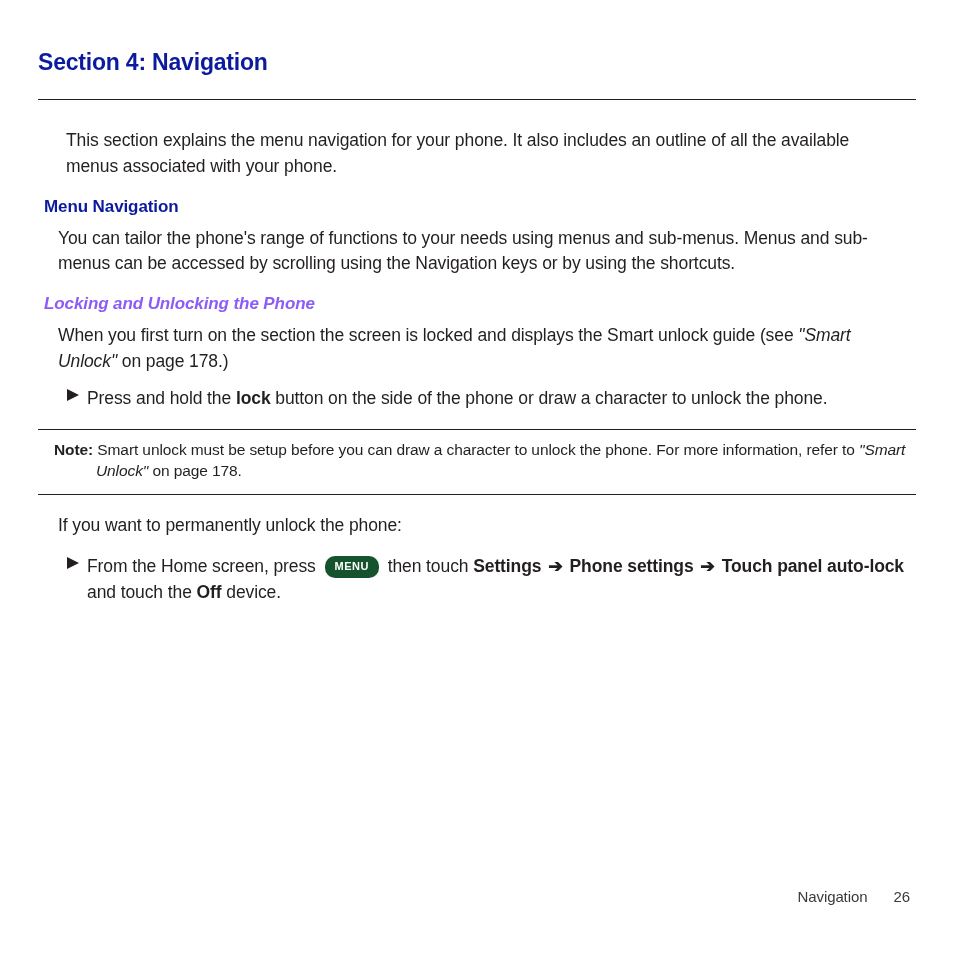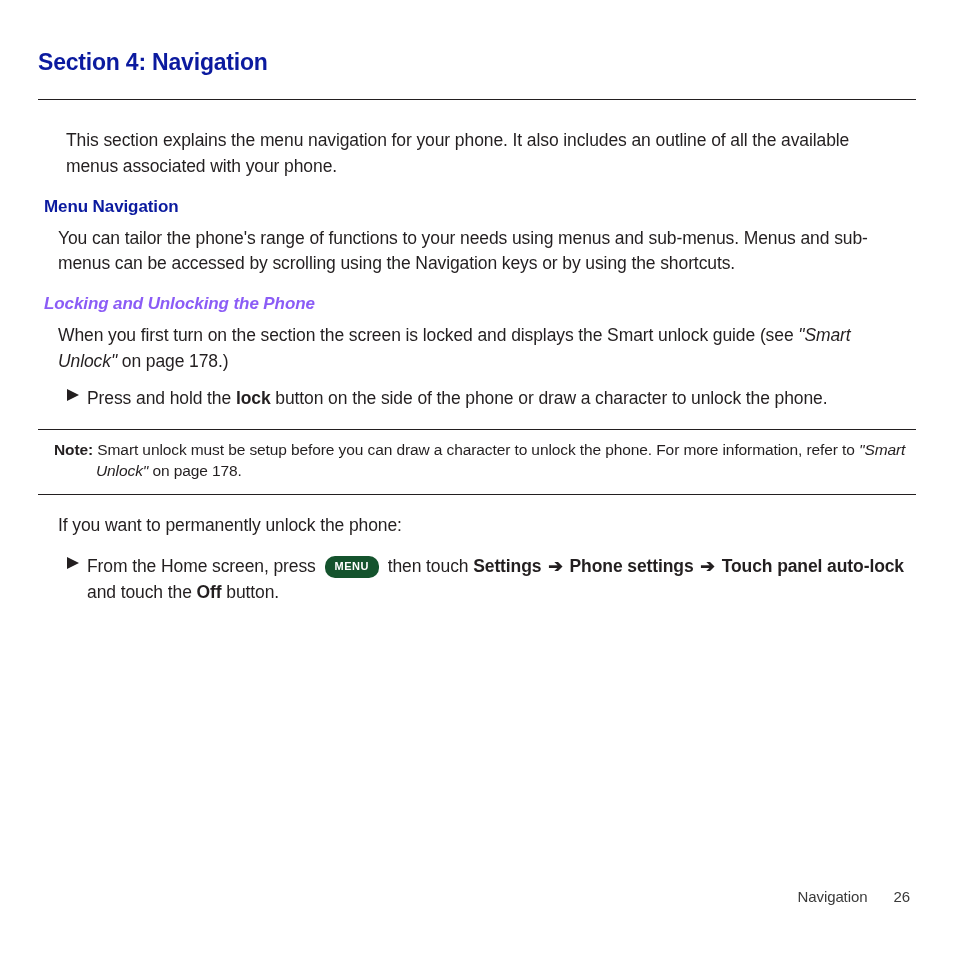--- a/index.html
+++ b/index.html
@@ -154,21 +154,21 @@
 
   <p class="after-note">If you want to permanently unlock the phone:</p>
 
   <div class="bullet-row">
     <span class="bullet-marker">
       <svg width="14" height="14" viewBox="0 0 14 14">
           <polygon points="1,1 13,7 1,13" fill="#231f20"></polygon>
         </svg>
     </span>
     <span class="bullet-text">
-      <span>From the Home screen, press </span><span class="menu-pill">MENU</span><span> then touch </span><span class="bold">Settings</span> <span class="arrow-sep">➔</span> <span class="bold">Phone settings</span>  <span class="arrow-sep">➔</span> <span class="bold">Touch panel auto-lock</span><span> and touch the </span><span class="bold">Off</span><span> button.</span>
+      <span>From the Home screen, press </span><span class="menu-pill">MENU</span><span> then touch </span><span class="bold">Settings</span> <span class="arrow-sep">➔</span> <span class="bold">Phone settings</span>  <span class="arrow-sep">➔</span> <span class="bold">Touch panel auto-lock</span><span> and touch the </span><span class="bold">Off</span><span> device.</span>
     </span>
   </div>
 
 </div>
 
 <div class="footer">
   <span>Navigation</span>
   <span class="pnum">26</span>
 </div>
 

